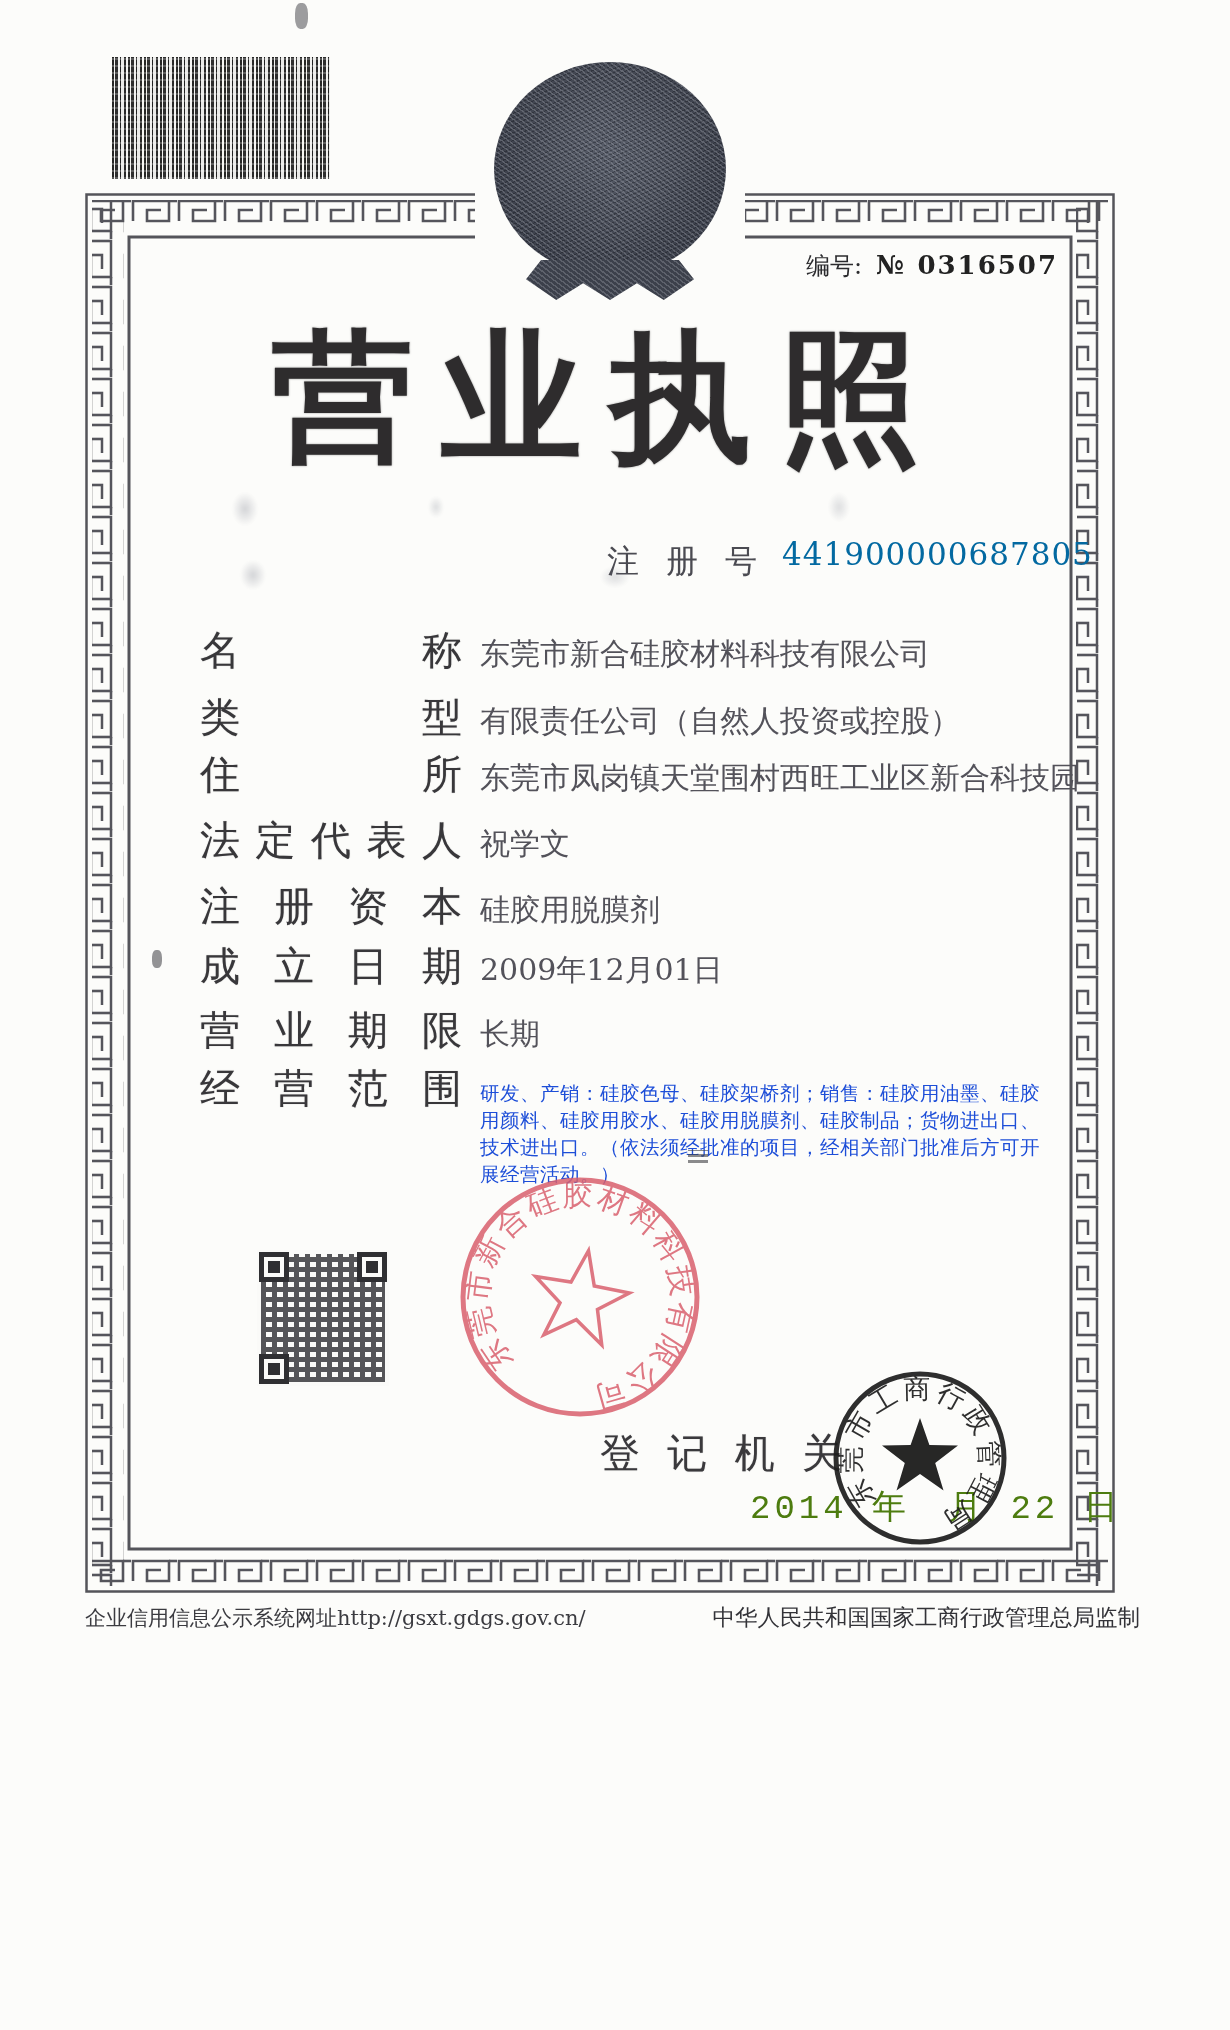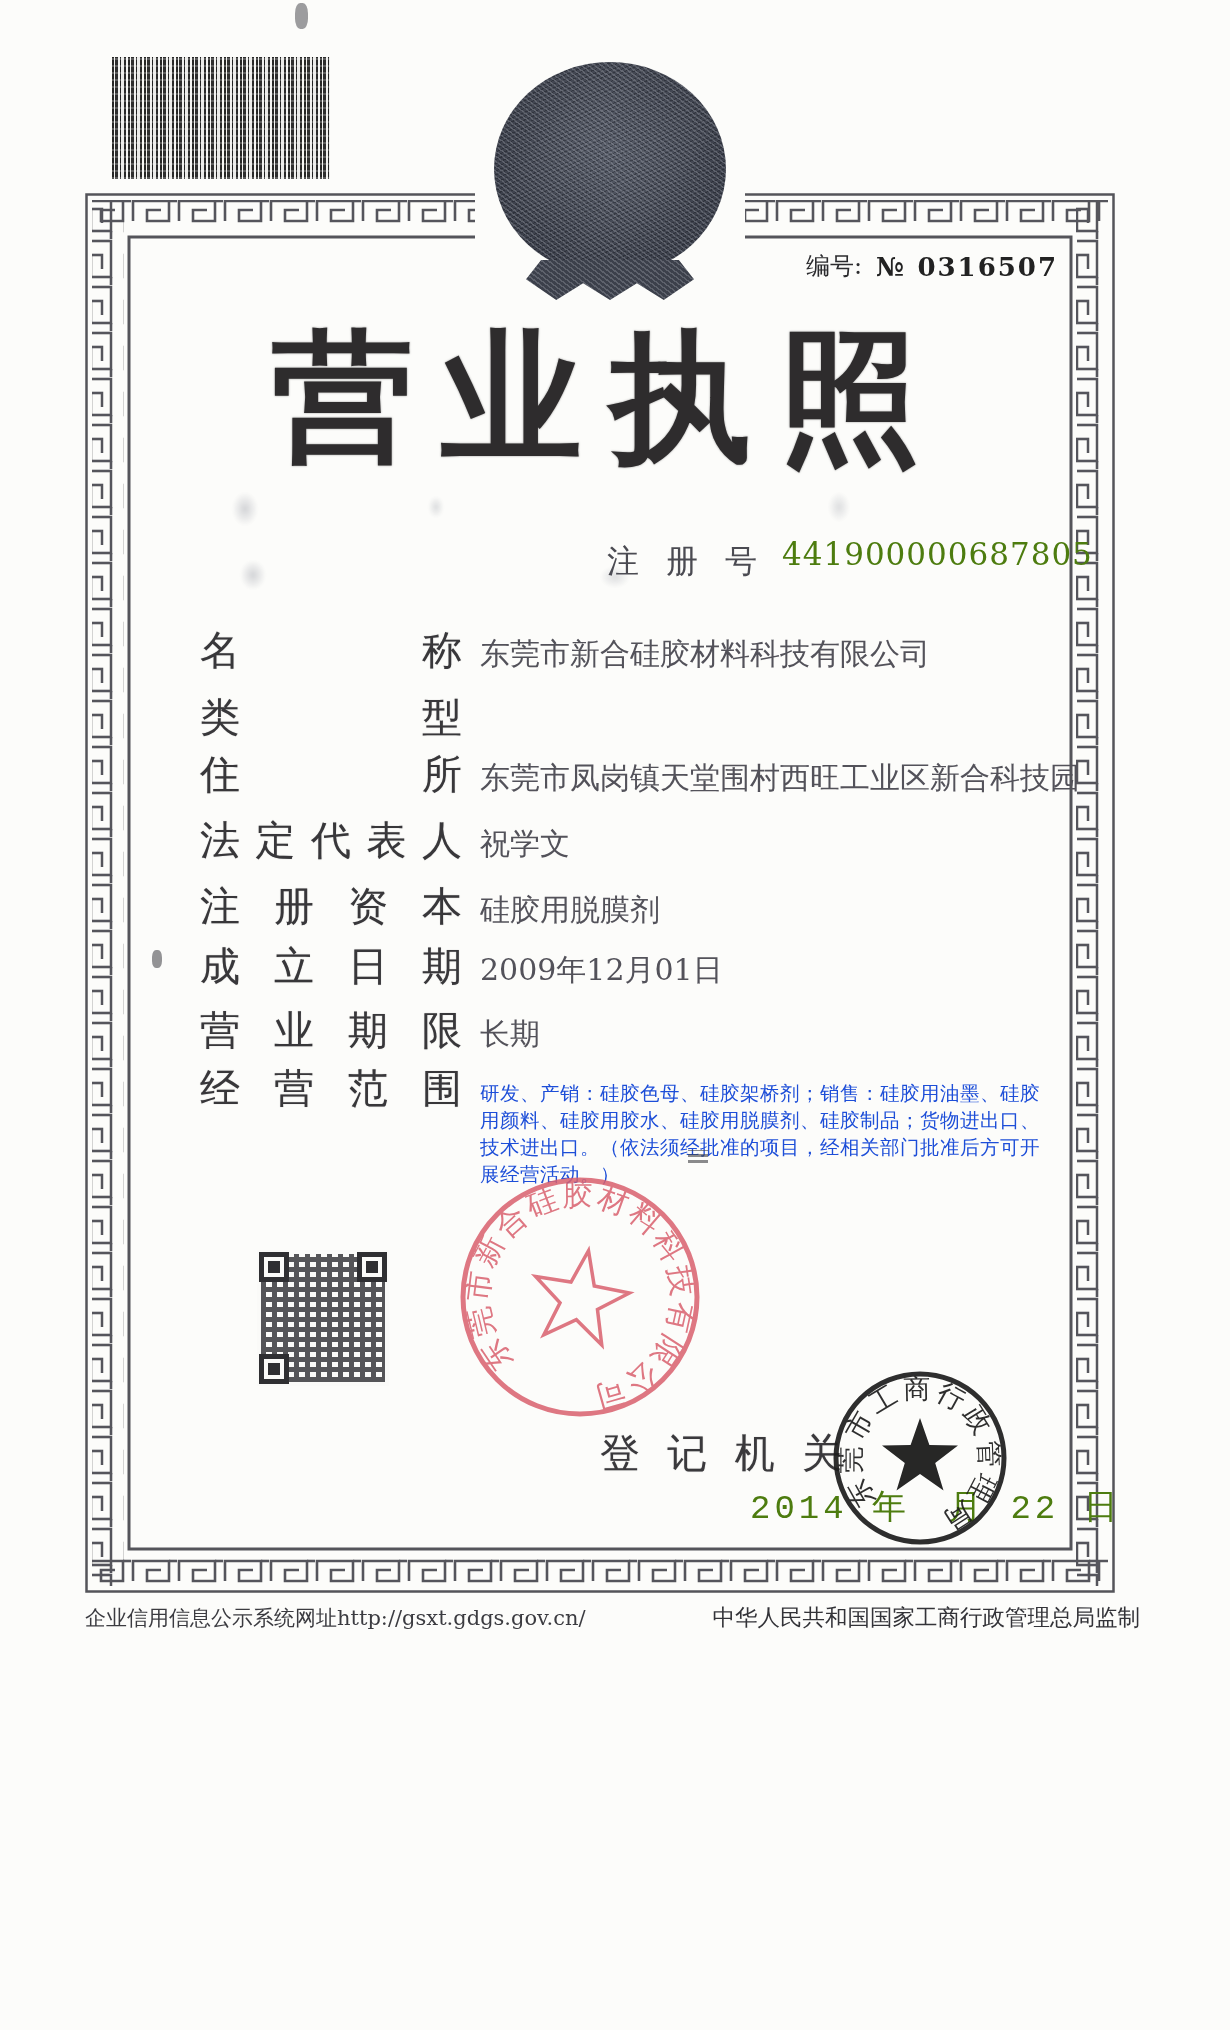--- a/index.html
+++ b/index.html
@@ -36,30 +36,30 @@
   .finder::after{content:"";position:absolute;left:4px;top:4px;width:12px;height:12px;background:#2f2f32;}
 
   .sm{position:absolute;background:radial-gradient(closest-side, rgba(85,90,108,.6), rgba(120,125,140,0));
       filter:blur(1px);}
   .speck{position:absolute;background:#4c4c52;border-radius:40%;}
   .tri-lines{left:688px;top:1150px;width:20px;height:13px;opacity:.6;
       background:repeating-linear-gradient(0deg,#3e3e42 0 2.5px, rgba(0,0,0,0) 2.5px 6px);}
 
   
   .js-justify{display:flex;justify-content:space-between;}
-  .serial{left:806px;top:250px;display:flex;gap:14px;align-items:flex-end;color:#222;}
+  .serial{left:806px;top:250px;display:flex;gap:14px;align-items:flex-start;color:#222;}
   .serial .s-label{font-size:24px;color:#2b2b2e;font-family:"DejaVu Serif",serif;}
   .serial .s-value{font-size:26px;font-weight:700;font-family:"DejaVu Serif",serif;letter-spacing:2px;}
 
   .title{left:272px;top:316px;width:648px;font-size:141px;line-height:1.15;font-weight:700;
     color:#2e2c2d;text-shadow:0 0 2px rgba(46,44,45,.55);}
 
   .regline-label{left:607px;top:540px;width:150px;font-size:32px;color:#4b4b52;
     font-family:"DejaVu Serif",serif;}
-  .regline-value{left:782px;top:536px;font-size:31px;letter-spacing:1px;color:#4d7c0f;
+  .regline-value{left:782px;top:536px;font-size:31px;letter-spacing:1px;color:#0369a1;
     font-family:"DejaVu Serif",serif;}
 
   .row{position:absolute;left:200px;display:flex;gap:18px;width:900px;}
   .flabel{width:262px;flex:0 0 262px;font-size:40px;line-height:1.1;color:#38373a;
     font-family:"DejaVu Serif",serif;text-shadow:0 0 1px rgba(56,55,58,.4);}
   .fvalue{font-size:30px;line-height:1.3;color:#53525a;margin-top:6px;font-family:"DejaVu Serif",serif;}
   .row.scope .fvalue{font-size:19.5px;line-height:27px;width:574px;margin-top:14px;letter-spacing:.5px;color:#1d4ed8;}
 
   .registry-label{left:600px;top:1426px;width:242px;font-size:40px;color:#3a393c;
     font-family:"DejaVu Serif",serif;text-shadow:0 0 1px rgba(58,57,60,.4);z-index:1;}
@@ -130,20 +130,21 @@
         <span>名</span>
         <span>称</span>
       </div>
     <div class="fvalue">东莞市新合硅胶材料科技有限公司</div>
   </div>
   <div class="row" style="top:695px">
     <div class="flabel js-justify">
         <span>类</span>
         <span>型</span>
       </div>
+    <div class="fvalue">有限责任公司（自然人投资或控股）</div>
   </div>
   <div class="row" style="top:752px">
     <div class="flabel js-justify">
         <span>住</span>
         <span>所</span>
       </div>
     <div class="fvalue">东莞市凤岗镇天堂围村西旺工业区新合科技园</div>
   </div>
   <div class="row" style="top:818px">
     <div class="flabel js-justify">

